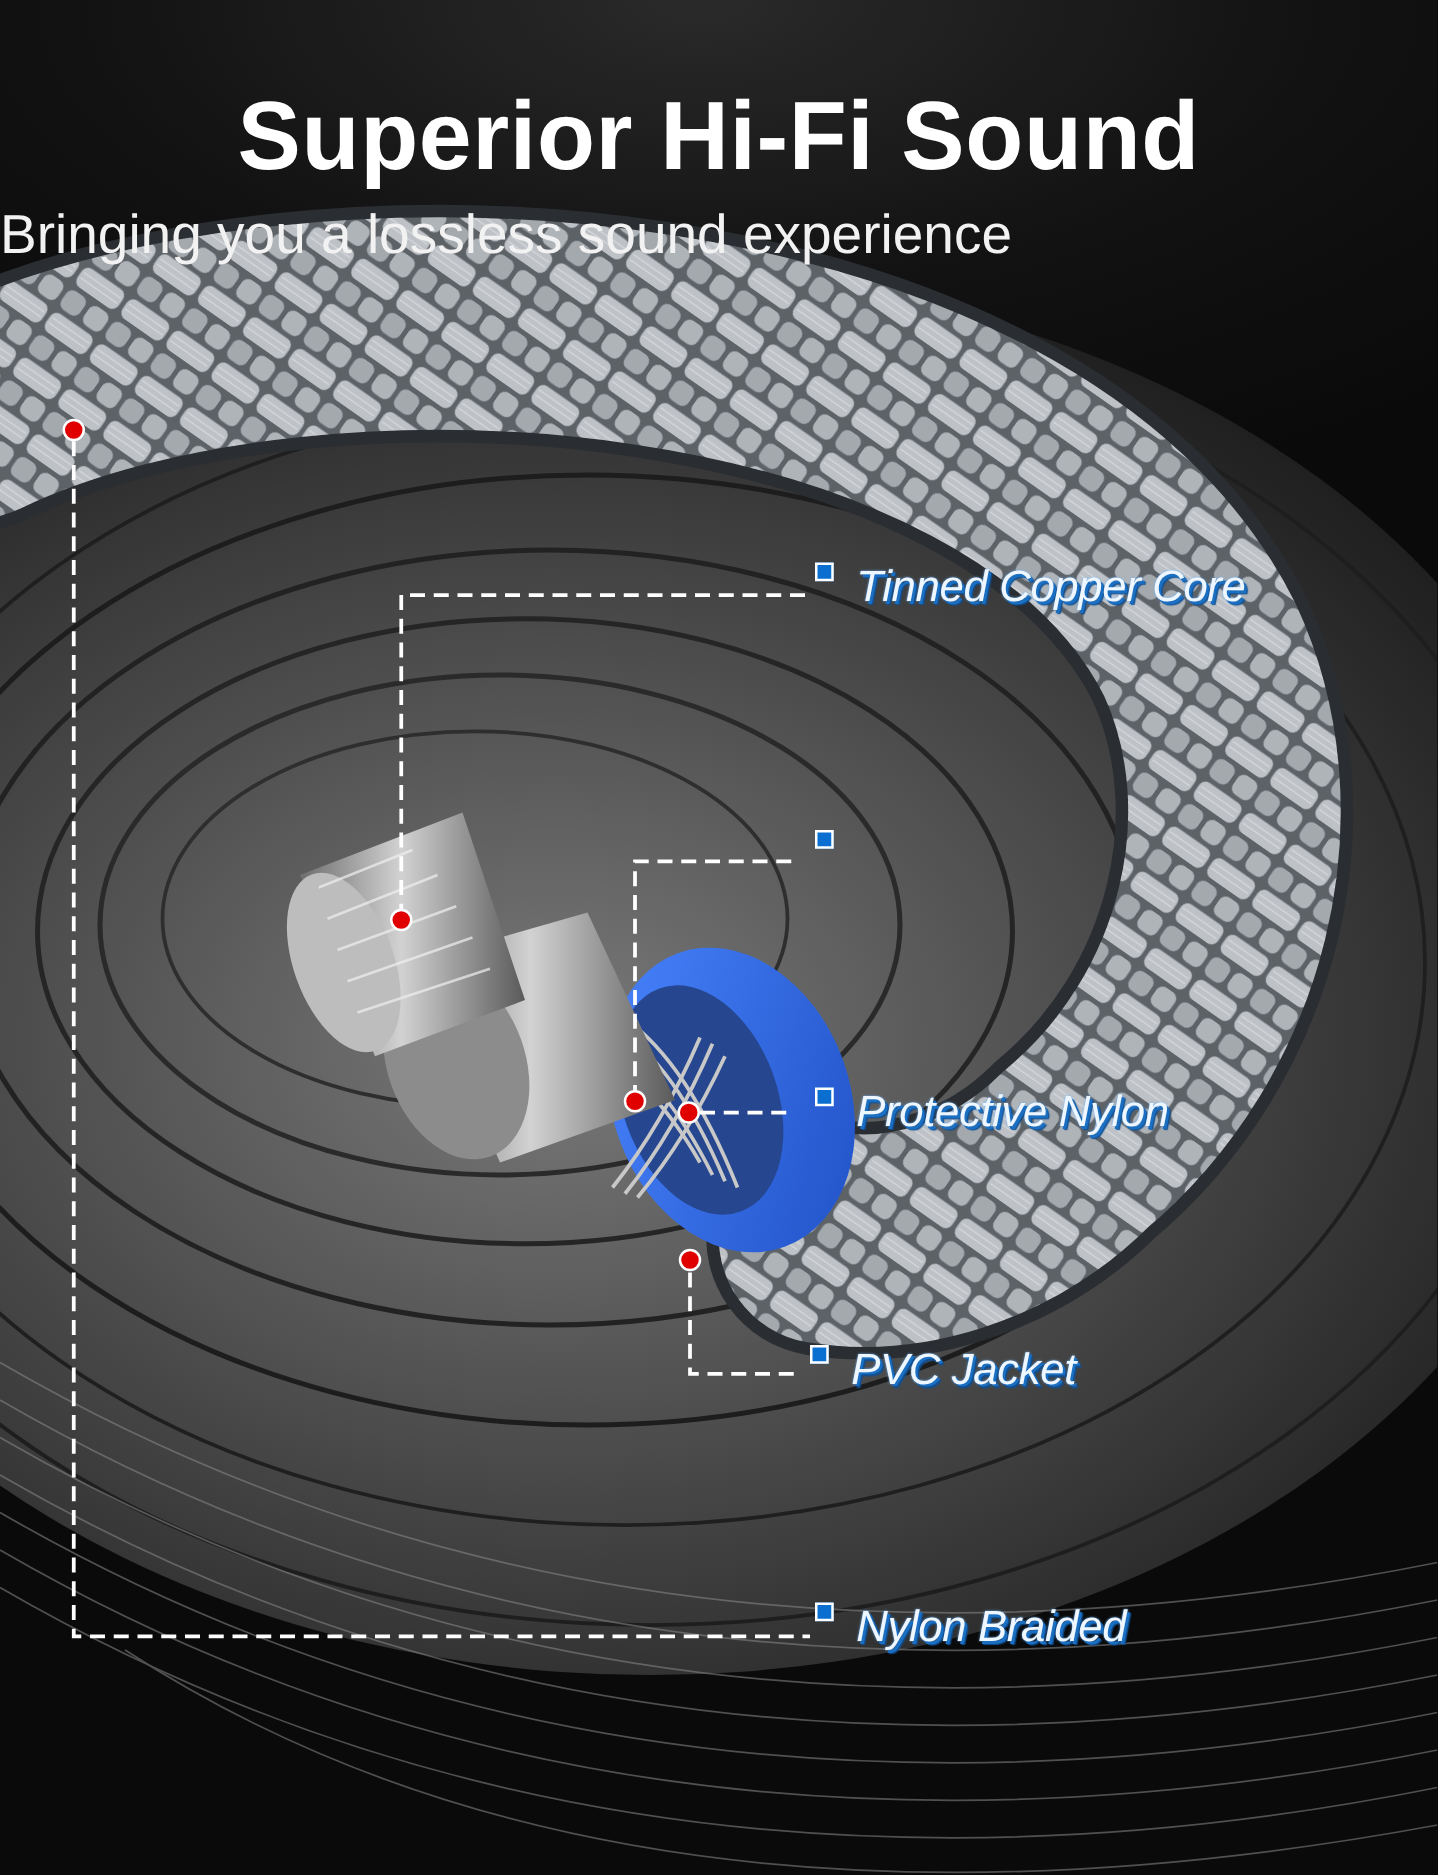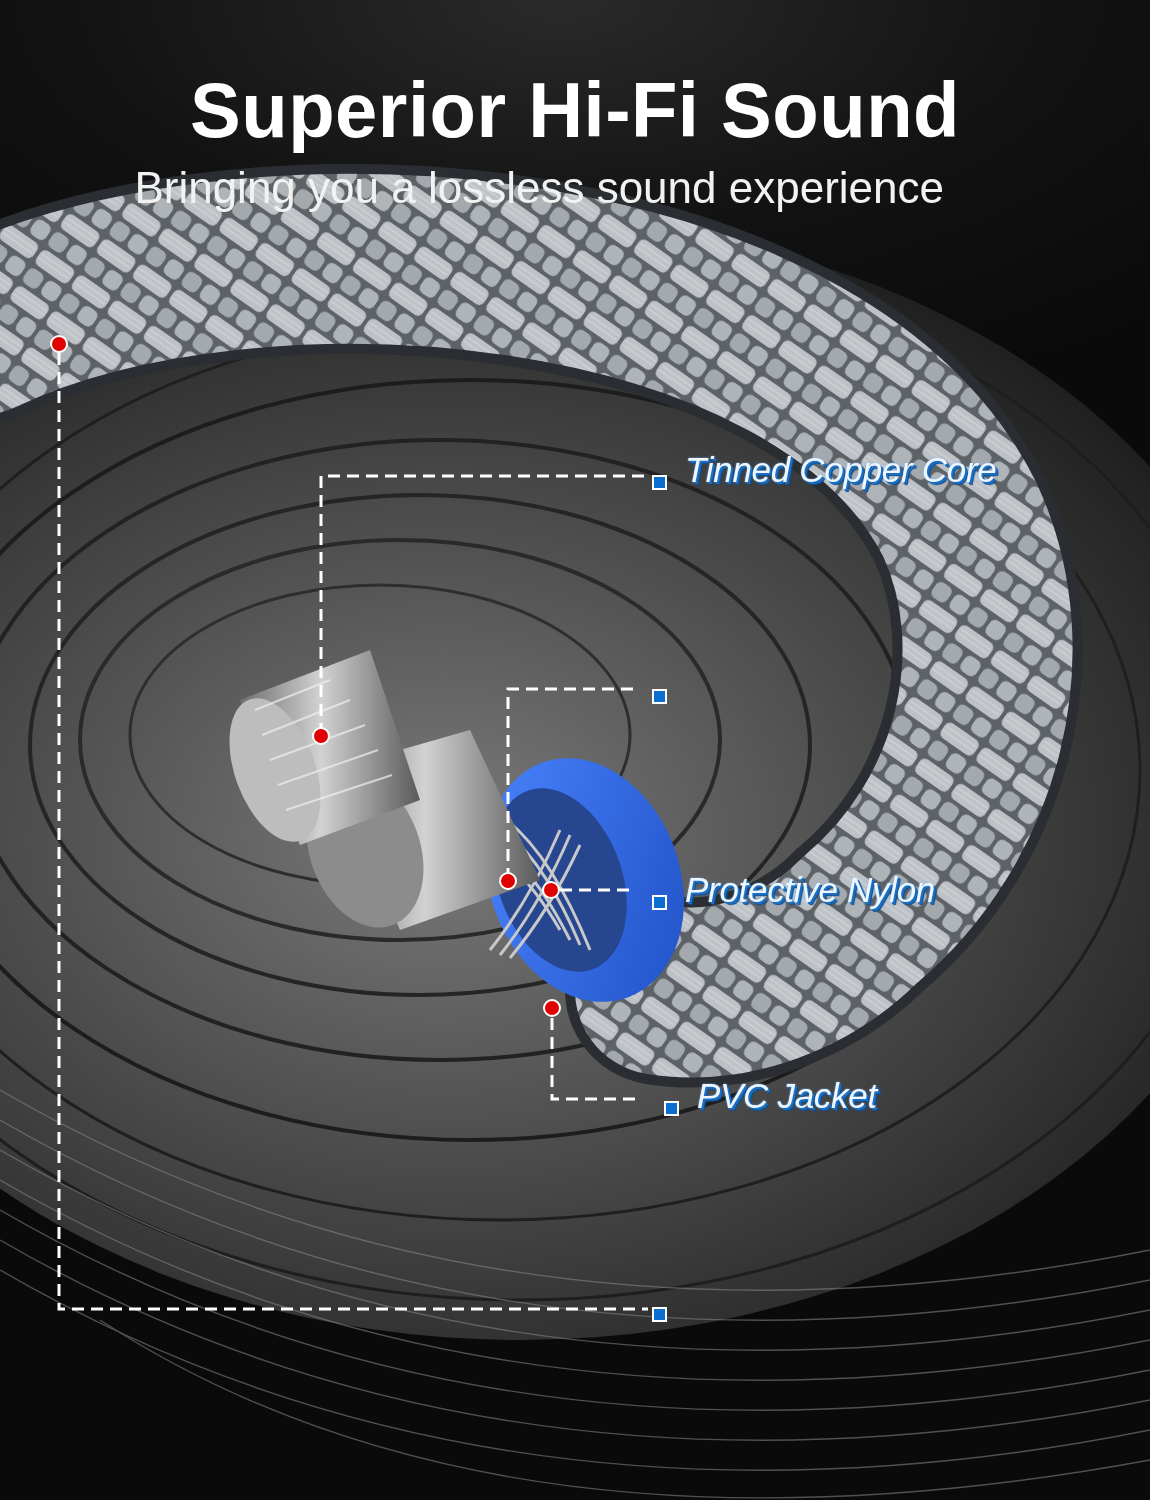--- a/index.html
+++ b/index.html
@@ -35,31 +35,31 @@
       font-weight: 700;
       font-size: 76px;
       letter-spacing: 0.5px;
       line-height: 1;
       transform: scaleY(1.02);
     }
     .subheadline {
       position: absolute;
       left: 0; top: 166px;
       width: 944px;
-      text-align: right;
+      text-align: left;
       color: #f2f2f2;
       font-weight: 400;
       font-size: 44px;
       line-height: 1;
     }
     .callout {
       position: absolute;
       height: 40px;
       display: flex;
-      align-items: flex-end;
+      align-items: flex-start;
     }
     .callout .marker {
       width: 15px;
       height: 15px;
       background: #0a6fd1;
       border: 2px solid #ffffff;
       box-sizing: border-box;
       flex: 0 0 auto;
     }
     .callout .label {
@@ -202,22 +202,23 @@
 
   <div class="callout" style="left:652px; top:664px;">
     <span class="marker"></span>
   </div>
 
   <div class="callout" style="left:652px; top:870px;">
     <span class="marker"></span>
     <span class="label">Protective Nylon</span>
   </div>
 
-  <div class="callout" style="left:664px; top:1076px;">
+  <div class="callout" style="left:648px; top:1076px;">
     <span class="marker"></span>
     <span class="label">PVC Jacket</span>
   </div>
 
   <div class="callout" style="left:652px; top:1282px;">
     <span class="marker"></span>
+    <span class="label">Nylon Braided</span>
   </div>
 
 </div>
 
 </body></html>

